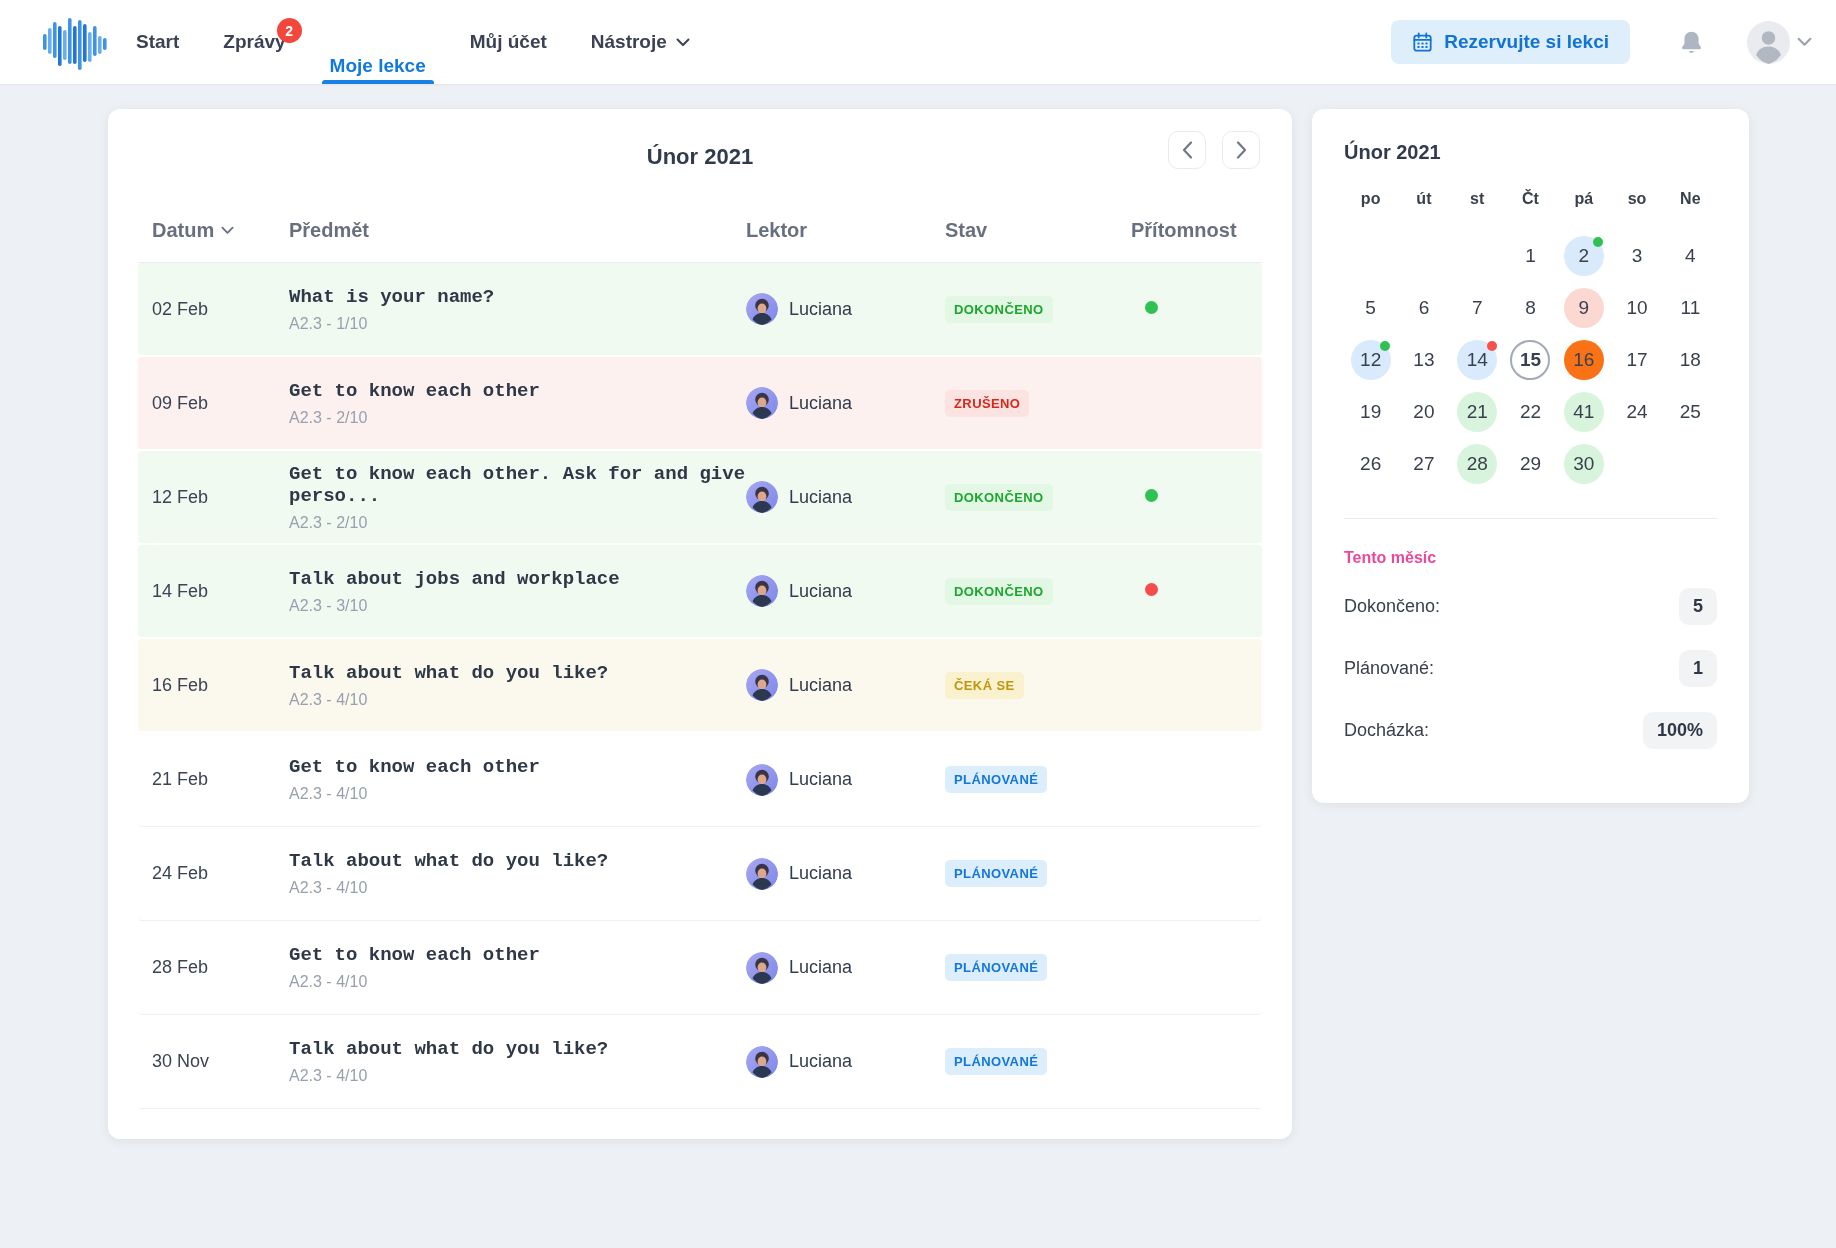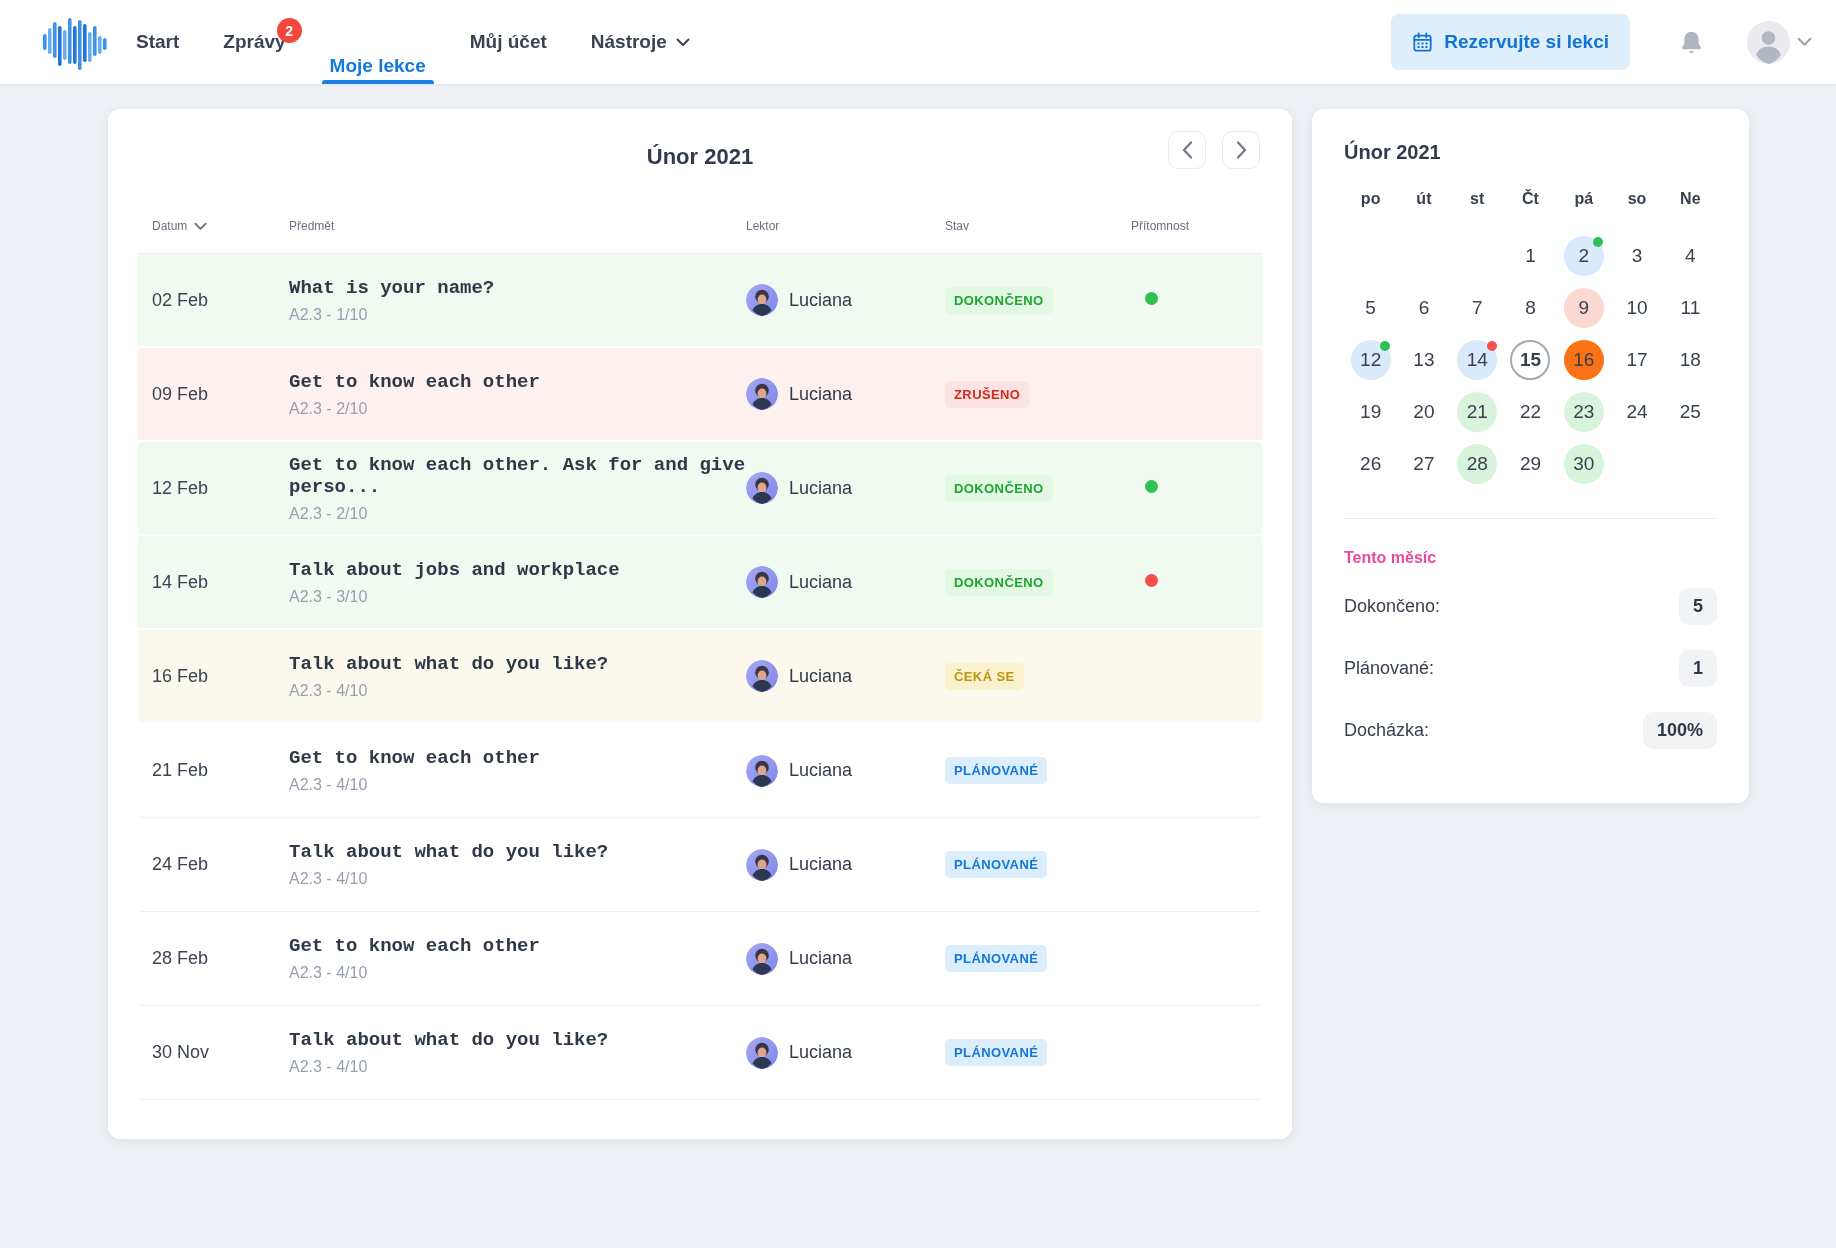--- a/index.html
+++ b/index.html
@@ -34,42 +34,42 @@
   .nav-badge {
     position:absolute; top:18px; right:-16px; min-width:25px; height:25px;
     border-radius:50%; background:#f2473a; color:#fff; font-size:14px; font-weight:700;
     display:flex; align-items:center; justify-content:center;
   }
   .nav-chevron { margin-left:9px; display:inline-flex; }
   .topbar-right { margin-left:auto; display:flex; align-items:center; padding-right:24px; }
   .reserve-btn {
     display:flex; align-items:center; gap:11px; border:none;
     background:#dfeefb; color:#1173d4; font-family:inherit;
-    font-size:19px; font-weight:600; height:56px; padding:0 21px; border-radius:8px;
+    font-size:19px; font-weight:600; height:44px; padding:0 21px; border-radius:8px;
   }
   .bell-btn { border:none; background:transparent; margin-left:48px; display:flex; }
   .account { display:flex; align-items:center; margin-left:42px; gap:7px; }
 
   
   .lessons-card {
     position:absolute; left:108px; top:109px; width:1184px; height:1030px;
     background:#fff; border-radius:12px; padding:0 30px;
     box-shadow:0 2px 12px rgba(16,30,54,.07);
   }
   .card-head { height:96px; display:flex; align-items:center; justify-content:center; position:relative; }
   .month-title { font-size:22px; font-weight:700; color:#323b4d; }
   .pager { position:absolute; right:2px; top:22px; display:flex; gap:16px; }
   .nav-arrow {
     width:38px; height:38px; border-radius:10px; border:1px solid #e7eaee;
     background:#fff; display:flex; align-items:center; justify-content:center;
   }
   .table-head {
     display:grid; grid-template-columns:151px 457px 199px 186px 1fr;
-    align-items:center; color:#68707f; font-size:12px;
-    padding:14px 0 20px; border-bottom:1px solid #e9ecf1;
+    align-items:center; color:#68707f; font-size:20px;
+    padding:14px 0 20px; border-bottom:1px solid #e9ecf1;font-weight:bold;
   }
   .th-date { padding-left:14px; display:flex; align-items:center; gap:7px; }
   .lesson-row {
     display:grid; grid-template-columns:151px 457px 199px 186px 1fr;
     align-items:center; height:94px; border-radius:4px;
   }
   .lesson-row.c-planned   { background:#ffffff; border-bottom:1px solid #eef1f4; }
   .lesson-row.c-done      { background:#f0faf1; border-bottom:2px solid #ffffff; }
   .lesson-row.c-cancelled { background:#fdf1ef; border-bottom:2px solid #ffffff; }
   .lesson-row.c-waiting   { background:#fbf9ee; border-bottom:2px solid #ffffff; }
@@ -534,21 +534,21 @@
     <div class="day" data-interactable="true">
         <span class="day-num c-plain" data-interactable="false">20</span>
       </div>
     <div class="day" data-interactable="true">
         <span class="day-num c-green" data-interactable="false">21</span>
       </div>
     <div class="day" data-interactable="true">
         <span class="day-num c-plain" data-interactable="false">22</span>
       </div>
     <div class="day" data-interactable="true">
-        <span class="day-num c-green" data-interactable="false">23</span>
+        <span class="day-num c-green" data-interactable="false">41</span>
       </div>
     <div class="day" data-interactable="true">
         <span class="day-num c-plain" data-interactable="false">24</span>
       </div>
     <div class="day" data-interactable="true">
         <span class="day-num c-plain" data-interactable="false">25</span>
       </div>
 
     <div class="day" data-interactable="true">
         <span class="day-num c-plain" data-interactable="false">26</span>

